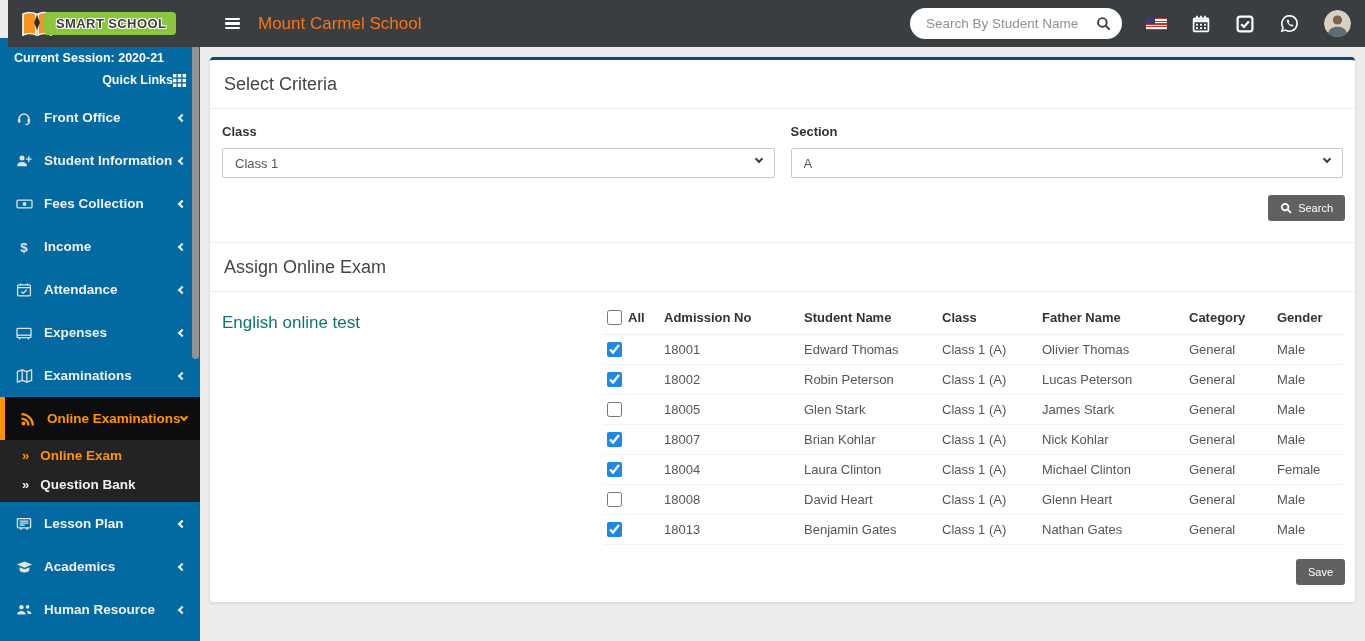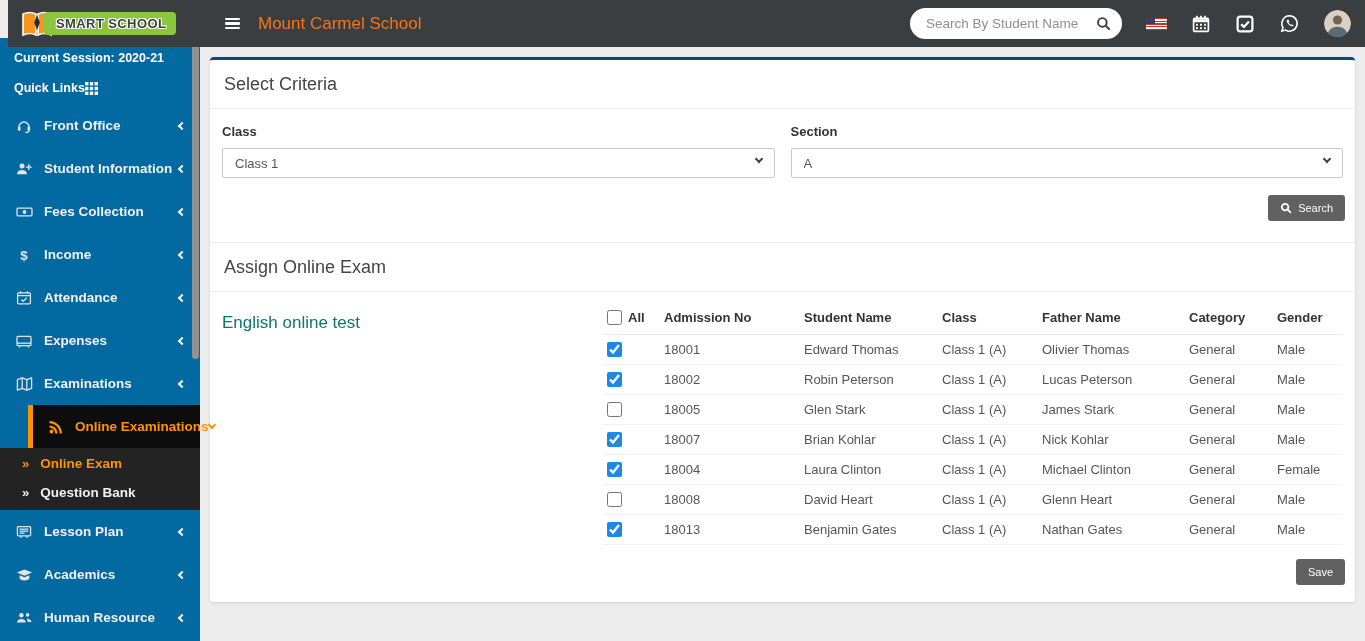--- a/index.html
+++ b/index.html
@@ -37,31 +37,31 @@
   .hdr-icons { display:flex; align-items:center; }
   .hdr-icon { margin-left:24px; color:#fff; display:flex; cursor:pointer; }
   .flag { width:21px; height:12px; border-radius:1px; position:relative; overflow:hidden;
           background:repeating-linear-gradient(180deg,#c2392b 0 1.35px,#f4f4f4 1.35px 2.7px); }
   .flag::after { content:""; position:absolute; left:0; top:0; width:9px; height:6.5px; background:#3c3b6e; }
   .avatar { width:27px; height:27px; border-radius:50%; overflow:hidden; margin-left:24px; margin-right:14px; flex:0 0 auto; cursor:pointer; }
 
   
   .sidebar { position:absolute; top:38px; left:0; width:200px; bottom:0; background:#0369a1; z-index:5; }
   .session { padding:13px 14px 9px; color:#fff; font-size:12.5px; font-weight:bold; }
-  .session .quick-row { margin-top:16px; display:flex; align-items:center; justify-content:flex-start; }
+  .session .quick-row { margin-top:8px; display:flex; align-items:center; justify-content:flex-end; }
   .session .grid-btn { color:#fff; display:flex; cursor:pointer; }
 
   .menu-item {
     height:43px; display:flex; align-items:center; padding:0 15px 0 15px;
     color:#f1f1f1; font-size:13.5px; font-weight:600; cursor:pointer;
   }
   .menu-item .mi-icon { width:18px; margin-right:11px; display:flex; justify-content:center; color:#e2e3e4; }
   .menu-item .mi-label { white-space:nowrap; }
   .menu-item .chev { margin-left:auto; }
-  .menu-item.active { background:#0d0d0d; border-left:5px solid #ff9300; color:#ff9300;margin-left:28px; }
+  .menu-item.active { background:#0d0d0d; border-left:5px solid #ff9300; color:#ff9300; }
   .menu-item.active .mi-icon { color:#ff9300; }
 
   .chev { width:6px; height:6px; border-right:2px solid currentColor; border-bottom:2px solid currentColor; display:inline-block; flex:0 0 auto; }
   .chev.left { transform:rotate(135deg); }
   .chev.down { transform:rotate(45deg); margin-top:-3px; }
 
   .submenu { background:#232323; padding:1px 0 3px; }
   .sub-item { height:29px; display:flex; align-items:center; padding-left:22px; color:#f0f0f0; font-size:13.5px; font-weight:600; cursor:pointer; }
   .sub-item .arr { margin-right:11px; font-size:13px; }
   .sub-item.active { color:#ff9300; }

